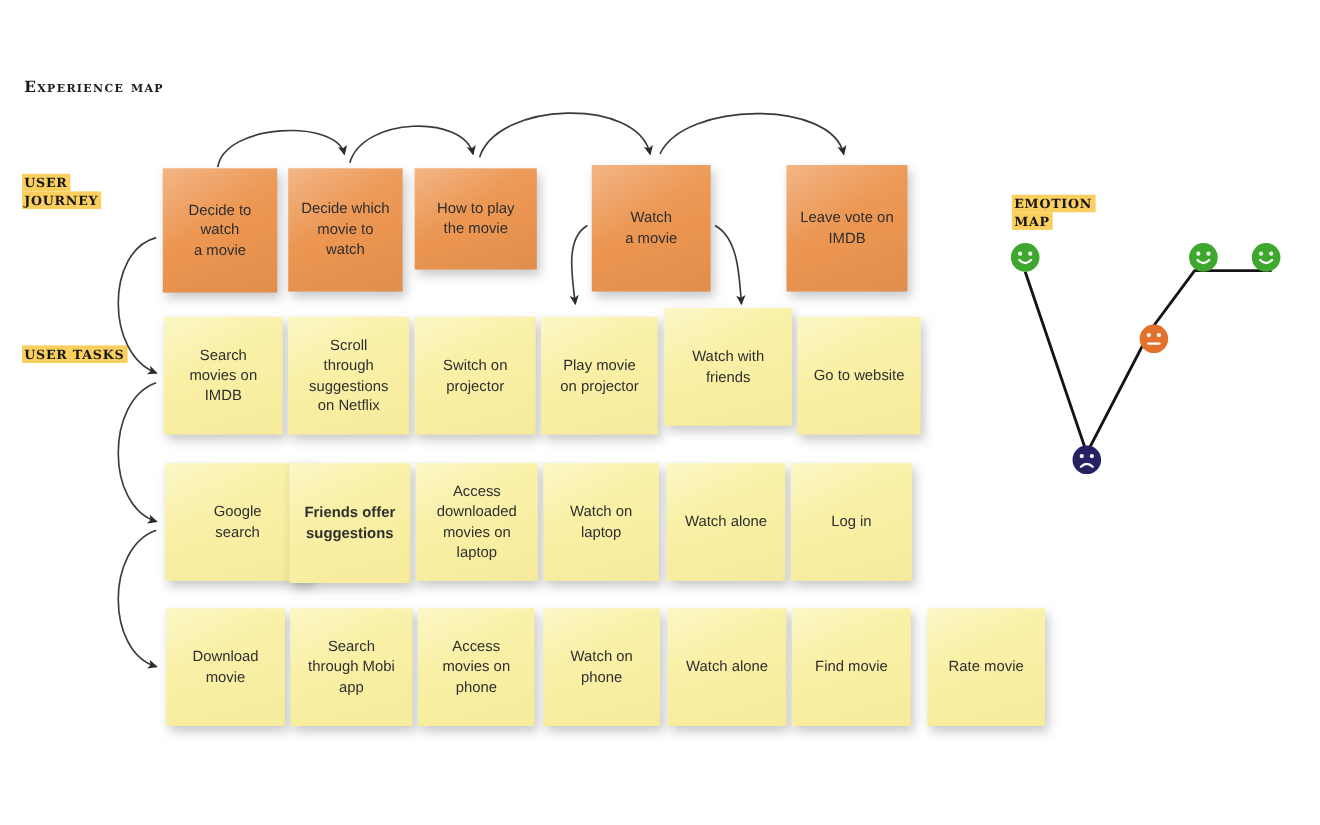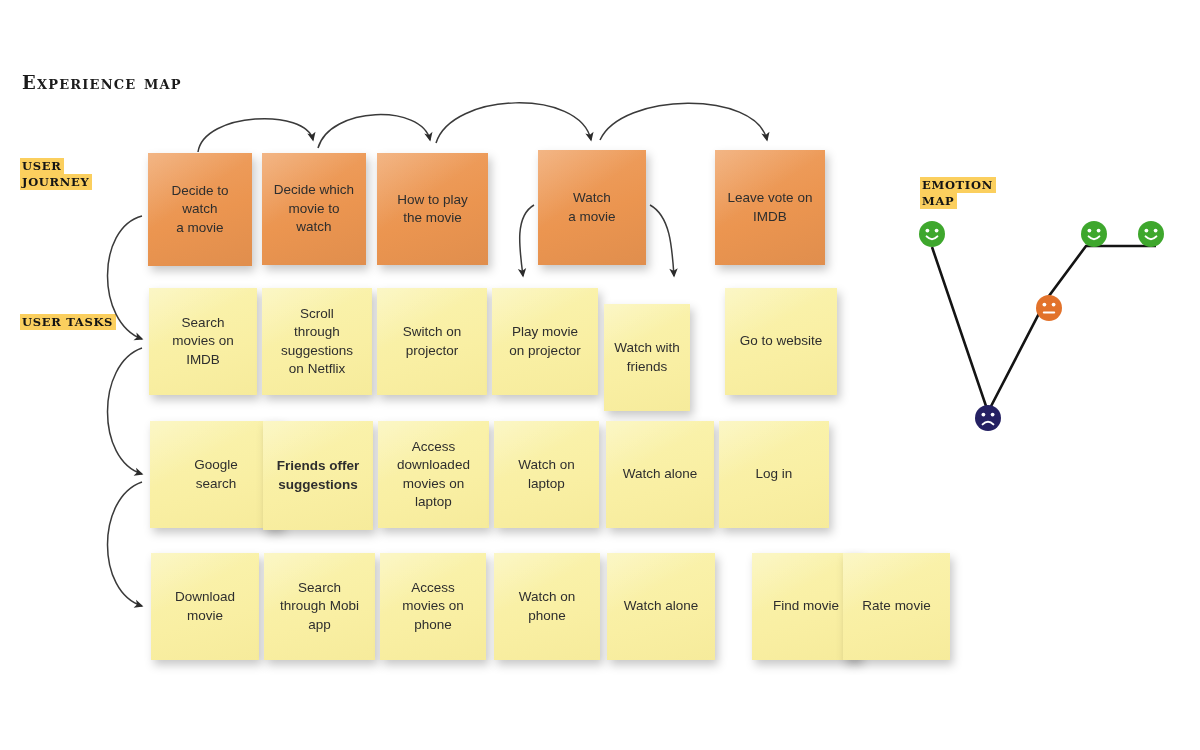--- a/index.html
+++ b/index.html
@@ -22,21 +22,21 @@
     width: 1200px;
     height: 750px;
   }
 
   
   #page-title {
     position: absolute;
     left: 22px;
     top: 72px;
     font-family: "DejaVu Serif", serif;
-    font-size: 18px;
+    font-size: 14px;
     font-weight: 700;
     letter-spacing: 1.2px;
     color: #1b1b1b;
     font-variant: small-caps;
     text-transform: lowercase;
     white-space: nowrap;
   }
   #page-title::first-letter { text-transform: uppercase; }
 
   
@@ -141,38 +141,38 @@
     </g>
   </svg>
 
   <div id="notes-layer">
       <div class="note orange" style="left: 148px; top: 153px; width: 104px; height: 113px;"><span>Decide to
 watch
 a movie</span></div>
       <div class="note orange" style="left: 262px; top: 153px; width: 104px; height: 112px;"><span>Decide which
 movie to
 watch</span></div>
-      <div class="note orange" style="left: 377px; top: 153px; width: 111px; height: 112px;"><span>How to play
+      <div class="note orange" style="left: 377px; top: 153px; width: 111px; height: 92px;"><span>How to play
 the movie</span></div>
       <div class="note orange" style="left: 538px; top: 150px; width: 108px; height: 115px;"><span>Watch
 a movie</span></div>
       <div class="note orange" style="left: 715px; top: 150px; width: 110px; height: 115px;"><span>Leave vote on
 IMDB</span></div>
       <div class="note yellow" style="left: 149px; top: 288px; width: 108px; height: 107px;"><span>Search
 movies on
 IMDB</span></div>
       <div class="note yellow" style="left: 262px; top: 288px; width: 110px; height: 107px;"><span>Scroll
 through
 suggestions
 on Netflix</span></div>
       <div class="note yellow" style="left: 377px; top: 288px; width: 110px; height: 107px;"><span>Switch on
 projector</span></div>
       <div class="note yellow" style="left: 492px; top: 288px; width: 106px; height: 107px;"><span>Play movie
 on projector</span></div>
-      <div class="note yellow" style="left: 604px; top: 304px; width: 86px; height: 107px;"><span>Watch with
+      <div class="note yellow" style="left: 604px; top: 280px; width: 116px; height: 107px;"><span>Watch with
 friends</span></div>
       <div class="note yellow" style="left: 713px; top: 288px; width: 112px; height: 107px; margin-left: 12px;"><span>Go to website</span></div>
       <div class="note yellow" style="left: 150px; top: 421px; width: 132px; height: 107px;"><span>Google
 search</span></div>
       <div class="note yellow" style="left: 263px; top: 421px; width: 110px; height: 109px; font-weight: bold;"><span>Friends offer
 suggestions</span></div>
       <div class="note yellow" style="left: 378px; top: 421px; width: 111px; height: 107px;"><span>Access
 downloaded
 movies on
 laptop</span></div>
@@ -184,21 +184,21 @@
 movie</span></div>
       <div class="note yellow" style="left: 264px; top: 553px; width: 111px; height: 107px;"><span>Search
 through Mobi
 app</span></div>
       <div class="note yellow" style="left: 380px; top: 553px; width: 106px; height: 107px;"><span>Access
 movies on
 phone</span></div>
       <div class="note yellow" style="left: 494px; top: 553px; width: 106px; height: 107px;"><span>Watch on
 phone</span></div>
       <div class="note yellow" style="left: 607px; top: 553px; width: 108px; height: 107px;"><span>Watch alone</span></div>
-      <div class="note yellow" style="left: 720px; top: 553px; width: 108px; height: 107px; margin-left: 32px;"><span>Find movie</span></div>
+      <div class="note yellow" style="left: 720px; top: 553px; width: 108px; height: 107px;"><span>Find movie</span></div>
       <div class="note yellow" style="left: 843px; top: 553px; width: 107px; height: 107px;"><span>Rate movie</span></div>
     </div>
 
   <svg id="emotion-svg" viewBox="0 0 290 280">
     <path id="emotion-path" fill="none" stroke="#141414" stroke-width="2.6" stroke-linejoin="miter" stroke-linecap="butt" d="M 32,67 L 88,232 L 146,120 L 186,66 L 256,66"></path>
     <g id="emotion-markers">
         <g transform="translate(32,54)">
           <circle r="13" fill="#3EA72D"></circle>
           <circle cx="-4.6" cy="-3.4" r="1.9" fill="#ffffff"></circle>
           <circle cx="4.6" cy="-3.4" r="1.9" fill="#ffffff"></circle>

